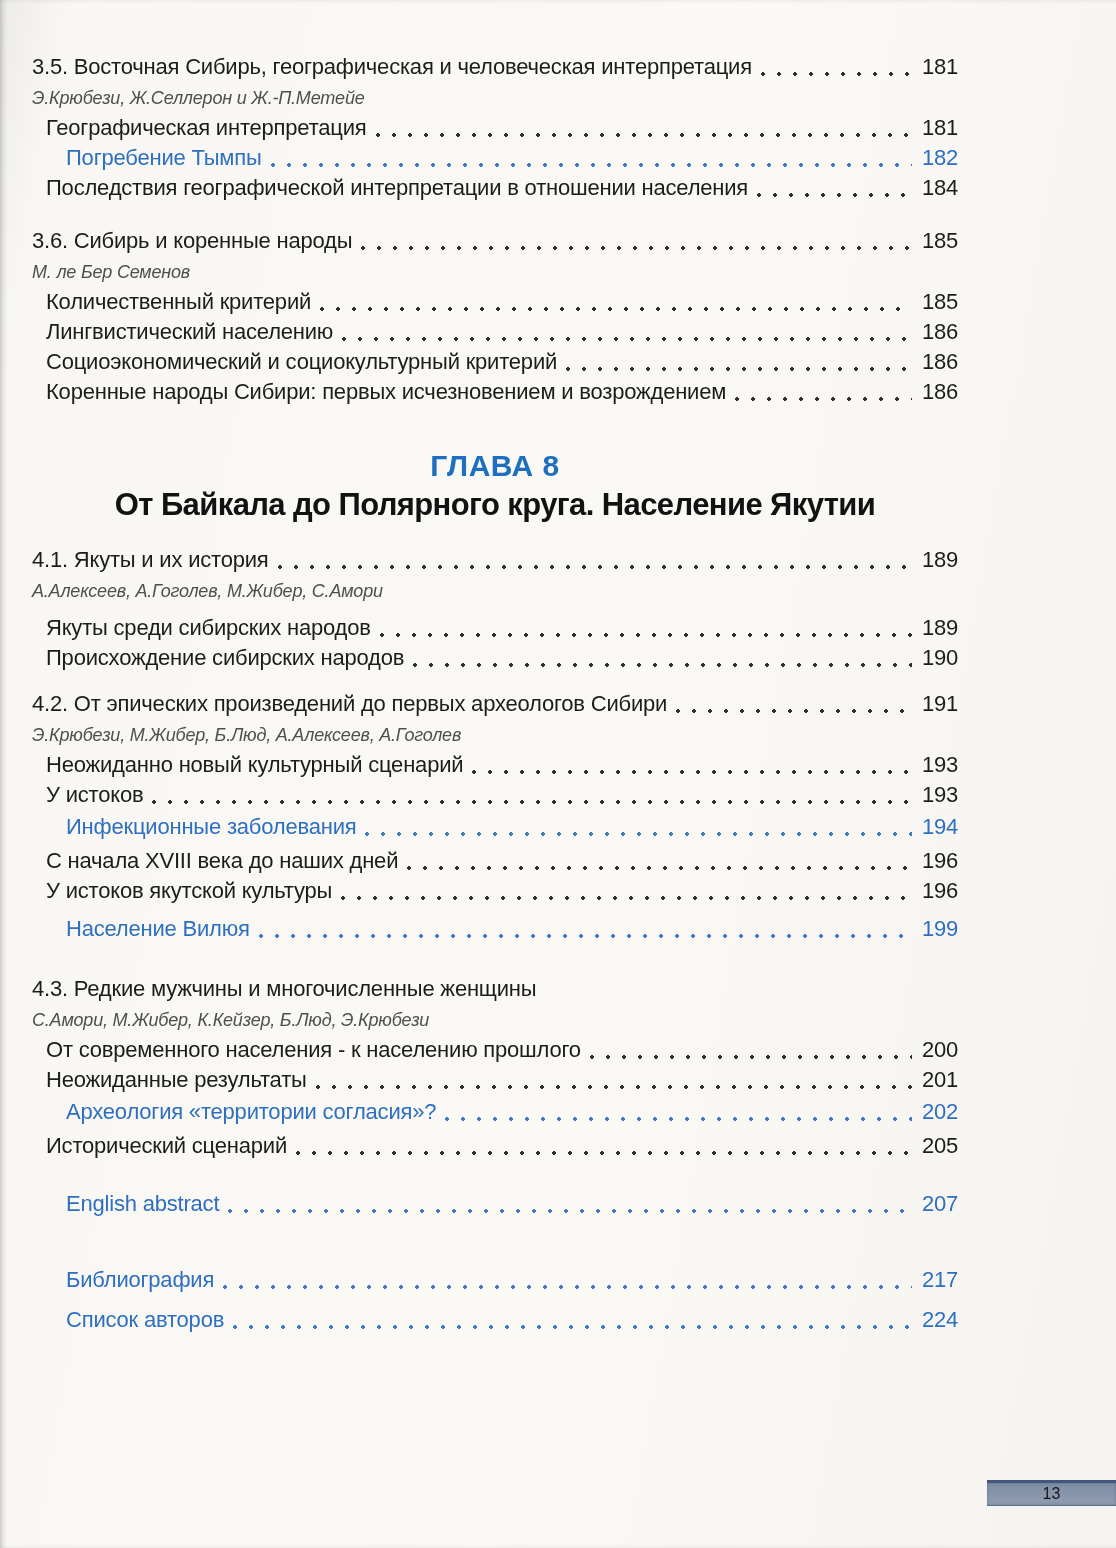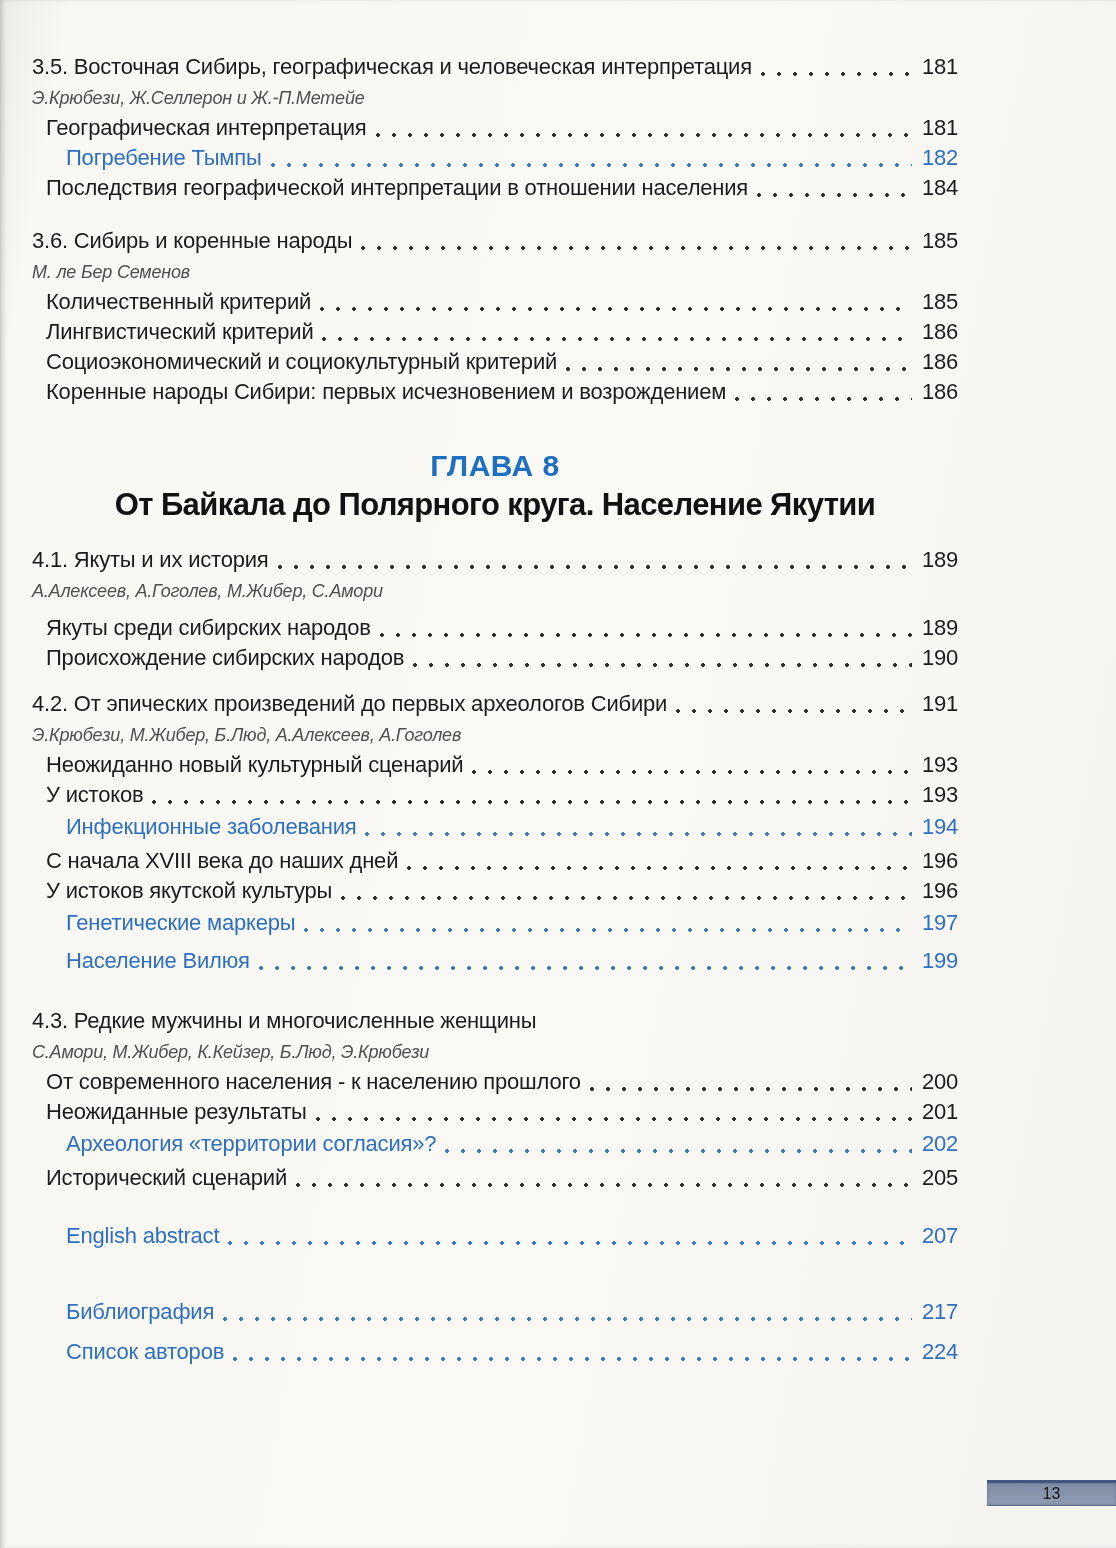--- a/index.html
+++ b/index.html
@@ -115,21 +115,21 @@
       <span class="dots"></span>
       <span class="pagenum">185</span>
     </div>
     <div class="authors">М. ле Бер Семенов</div>
     <div class="row sub" style="margin-top:3px">
       <span class="label">Количественный критерий</span>
       <span class="dots"></span>
       <span class="pagenum">185</span>
     </div>
     <div class="row sub">
-      <span class="label">Лингвистический критерий</span>
+      <span class="label">Лингвистический населению</span>
       <span class="dots"></span>
       <span class="pagenum">186</span>
     </div>
     <div class="row sub">
       <span class="label">Социоэкономический и социокультурный критерий</span>
       <span class="dots"></span>
       <span class="pagenum">186</span>
     </div>
     <div class="row sub">
       <span class="label">Коренные народы Сибири: первых исчезновением и возрождением</span>
@@ -180,25 +180,20 @@
     </div>
     <div class="row sub" style="margin-top:4px">
       <span class="label">С начала XVIII века до наших дней</span>
       <span class="dots"></span>
       <span class="pagenum">196</span>
     </div>
     <div class="row sub">
       <span class="label">У истоков якутской культуры</span>
       <span class="dots"></span>
       <span class="pagenum">196</span>
-    </div>
-    <div class="row sub2 blue" style="margin-top:2px">
-      <span class="label">Генетические маркеры</span>
-      <span class="dots"></span>
-      <span class="pagenum">197</span>
     </div>
     <div class="row sub2 blue" style="margin-top:8px">
       <span class="label">Население Вилюя</span>
       <span class="dots"></span>
       <span class="pagenum">199</span>
     </div>
 
     <div class="row section" style="margin-top:30px">
       <span class="label">4.3. Редкие мужчины и многочисленные женщины</span>
     </div>

